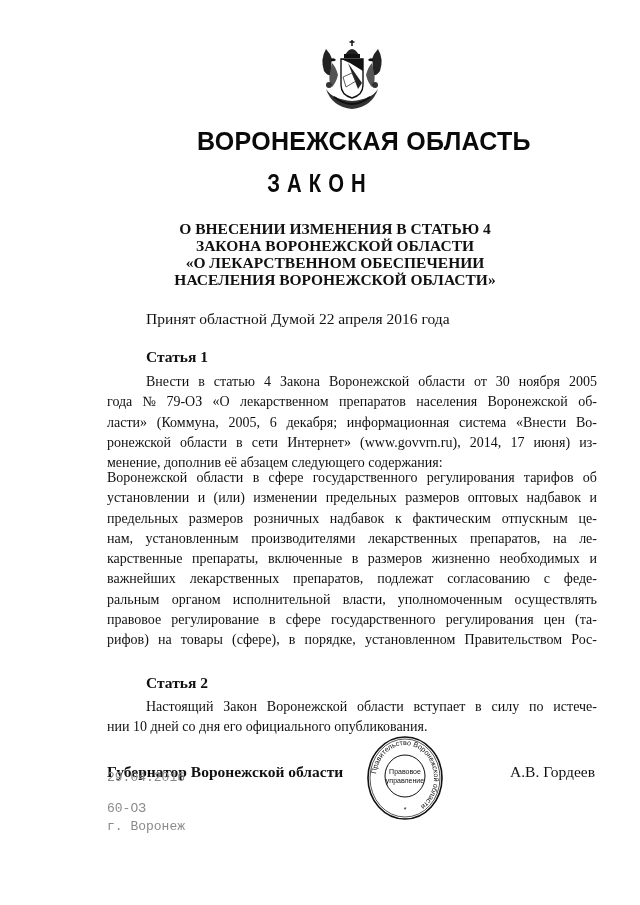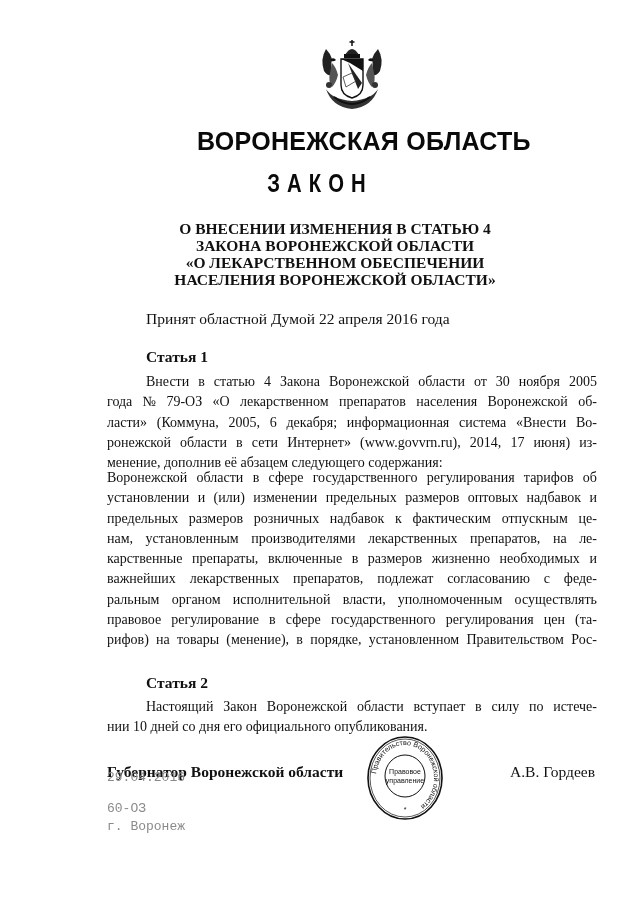--- a/index.html
+++ b/index.html
@@ -291,21 +291,21 @@
       <span>сфере</span>
       <span>государственного</span>
       <span>регулирования</span>
       <span>цен</span>
       <span>(та-</span>
     </div>
   <div class="line">
       <span>рифов)</span>
       <span>на</span>
       <span>товары</span>
-      <span>(менение),</span>
+      <span>(сфере),</span>
       <span>в</span>
       <span>порядке,</span>
       <span>установленном</span>
       <span>Правительством</span>
       <span>Рос-</span>
     </div>
 </div>
 
 <div class="article-heading" style="top:674px;">Статья 2</div>
 

